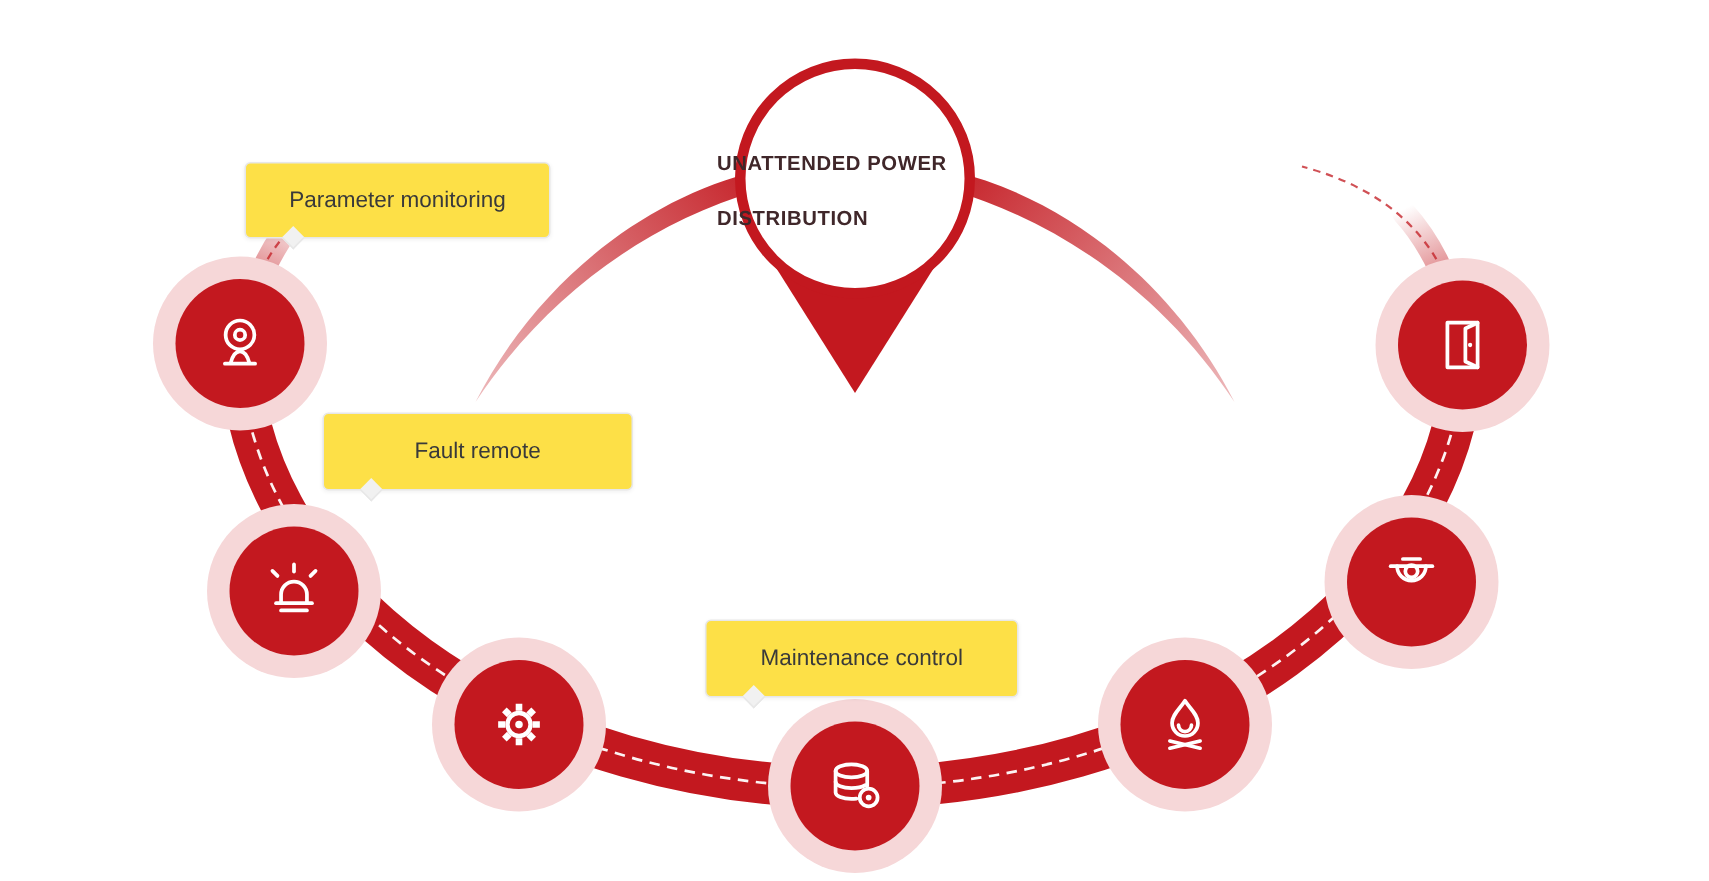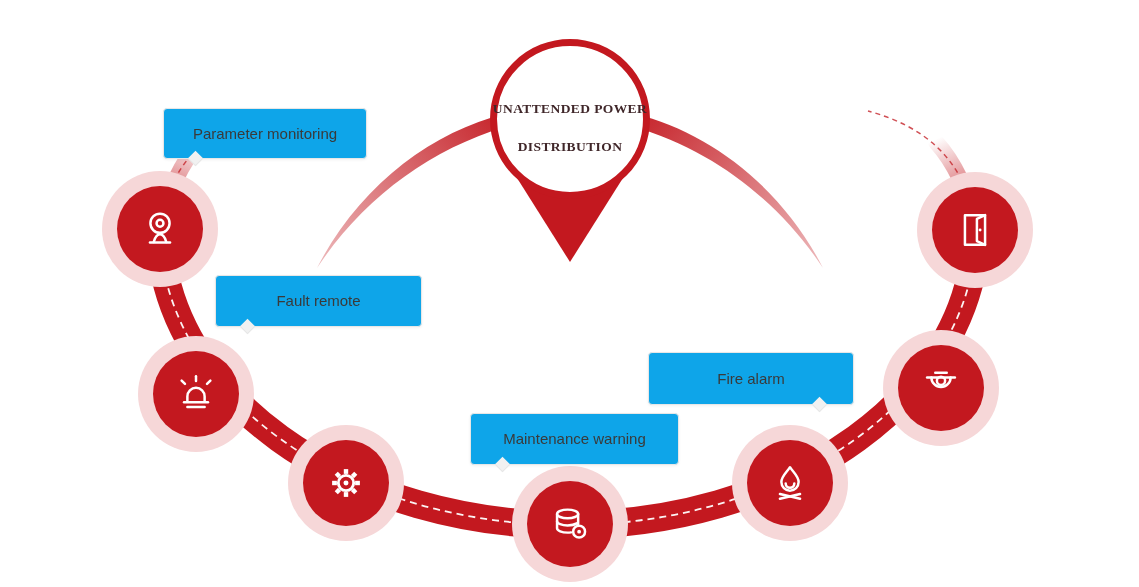--- a/index.html
+++ b/index.html
@@ -20,44 +20,42 @@
   }
   .node-circle{
     width:86px;height:86px;border-radius:50%;
     background:#c3181f;
     display:flex;align-items:center;justify-content:center;
   }
   .node-circle svg{width:46px;height:46px;display:block;}
   
   .label{
     position:absolute;z-index:3;
-    background:#0ea5e9;
+    background:#fde047;
     border:1px solid #e7e7e7;
     border-radius:4px;
     display:flex;align-items:center;justify-content:center;
     color:#3a3a3a;font-size:15px;line-height:1.32;text-align:center;
     box-shadow:0 1px 3px rgba(0,0,0,0.06);
   }
   .label::after{
     content:"";position:absolute;bottom:-5.5px;
     width:10px;height:10px;background:#f1f1f1;
     border-right:1px solid #e7e7e7;border-bottom:1px solid #e7e7e7;
     transform:rotate(45deg);
   }
   .tail-left::after{left:26px;}
   .tail-right::after{right:28px;}
   .label .narrow{display:inline-block;max-width:155px;}
   
   .center-title{
     position:absolute;z-index:3;
     left:478px;top:101px;width:184px;
-    text-align:center;
     font-weight:bold;font-size:13.5px;letter-spacing:.4px;
     color:#40272a;
-    font-family:Liberation Serif, serif;
   }
   .center-title span{display:block;}
   .center-title span + span{margin-top:22px;}
 </style>
 </head>
 <body>
 
 <div class="stage">
 
   <svg class="arcs" width="1139" height="587" viewBox="0 0 1139 587" aria-hidden="true">
@@ -194,21 +192,18 @@
     <span>Parameter monitoring</span>
   </div>
 
 
   <div class="label tail-left" style="left:215px;top:275px;width:205px;height:50px">
     <span>Fault remote</span>
   </div>
 
 
 
-  <div class="label tail-right" style="left:648px;top:352px;width:204px;height:51px">
-    <span>Fire alarm</span>
-  </div>
 
   <div class="label tail-left" style="left:470px;top:413px;width:207px;height:50px">
-    <span>Maintenance warning</span>
+    <span>Maintenance control</span>
   </div>
 
 </div>
 
 </body></html>

